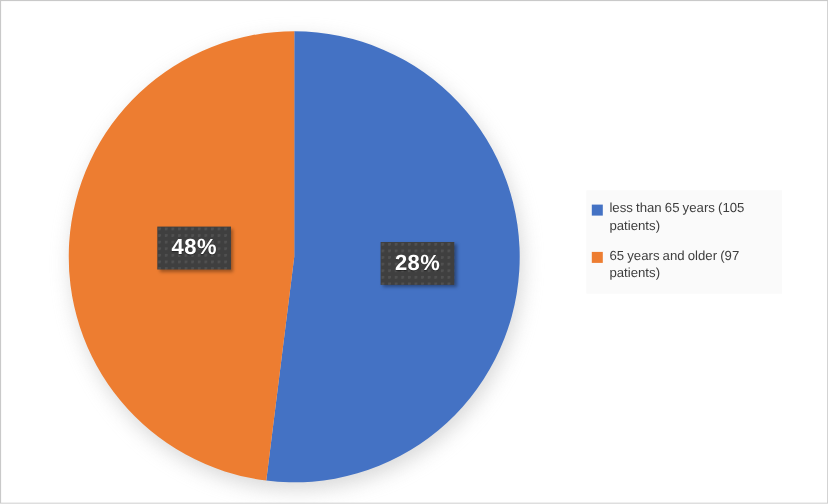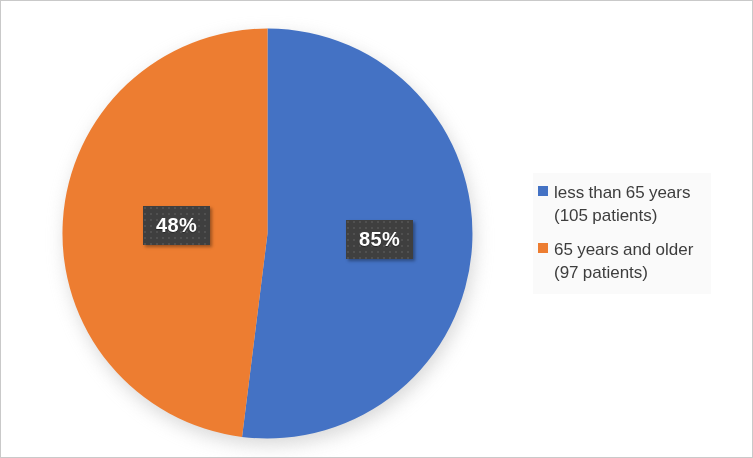--- a/index.html
+++ b/index.html
@@ -89,21 +89,21 @@
   }
   .legend-item:last-child { margin-bottom: 0; }
   .legend-swatch {
     flex: 0 0 auto;
     width: 10px;
     height: 10px;
     margin-top: 5px;
     margin-right: 6px;
   }
   .legend-text {
-    font-size: 17px;
+    font-size: 12px;
     line-height: 1.37;
     color: #3d3d3d;
     word-spacing: -0.5px;
   }
 </style>
 </head>
 <body>
 
 <div id="chart-frame">
 
@@ -113,21 +113,21 @@
 
     <svg id="pie-svg" viewBox="0 0 411 411">
 
       <path fill="#4472c4" d="M 205.5 205.5 L 205.50 0.50 A 205 205 0 1 1 180.06 408.92 Z"></path>
 
       <path fill="#ed7d31" d="M 205.5 205.5 L 180.06 408.92 A 205 205 0 0 1 205.50 0.50 Z"></path>
     </svg>
 
     <div class="data-label" id="label-48">48%</div>
 
-    <div class="data-label" id="label-52">85%</div>
+    <div class="data-label" id="label-52">28%</div>
   </div>
 
   <div id="legend">
 
     <div class="legend-item">
       <span class="legend-swatch" style="background:#4472c4"></span>
       <span class="legend-text">less than 65 years (105 patients)</span>
     </div>
 
     <div class="legend-item">

